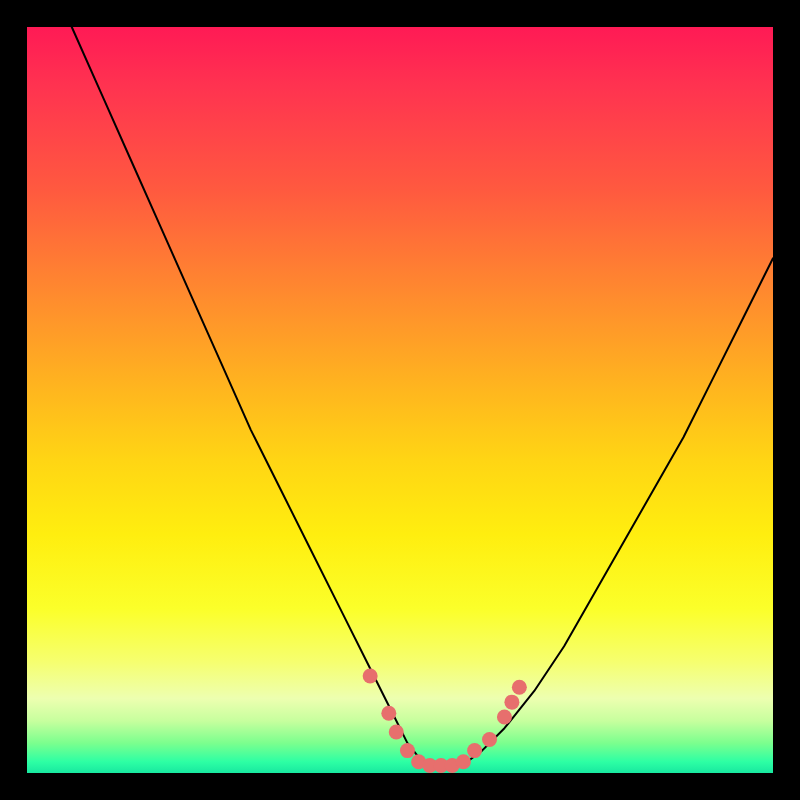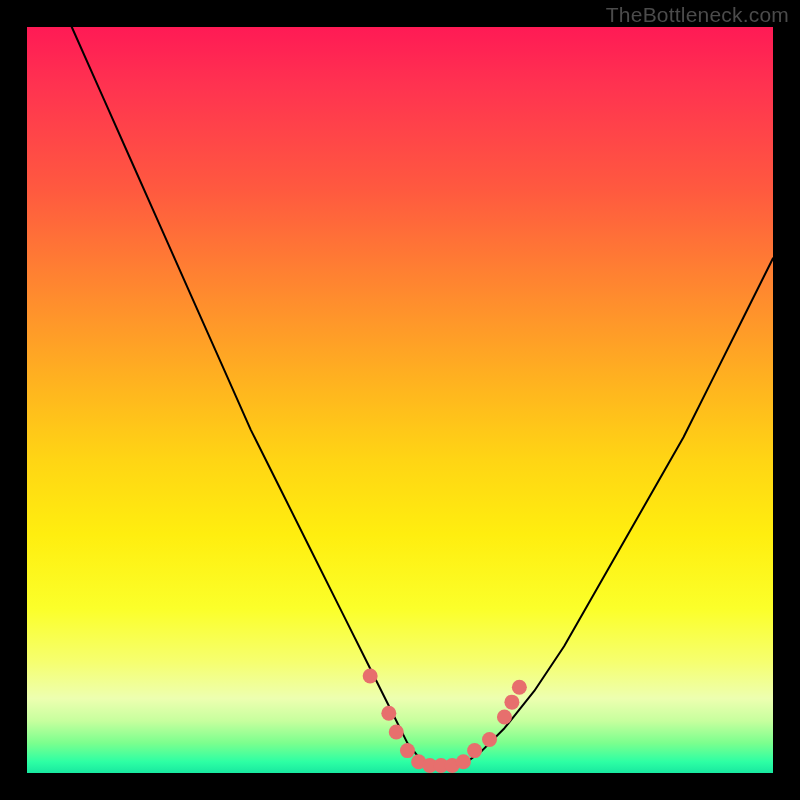--- a/index.html
+++ b/index.html
@@ -81,14 +81,13 @@
           <circle cx="425.22" cy="738.54" r="7.5" fill="#e76f6d"></circle>
           <circle cx="436.41" cy="734.81" r="7.5" fill="#e76f6d"></circle>
           <circle cx="447.60" cy="723.62" r="7.5" fill="#e76f6d"></circle>
           <circle cx="462.52" cy="712.43" r="7.5" fill="#e76f6d"></circle>
           <circle cx="477.44" cy="690.05" r="7.5" fill="#e76f6d"></circle>
           <circle cx="484.90" cy="675.13" r="7.5" fill="#e76f6d"></circle>
           <circle cx="492.36" cy="660.21" r="7.5" fill="#e76f6d"></circle>
         </g>
     </svg>
   </div>
-  <div class="watermark">TheBottleneck.com</div>
 </div>
 
 </body></html>

